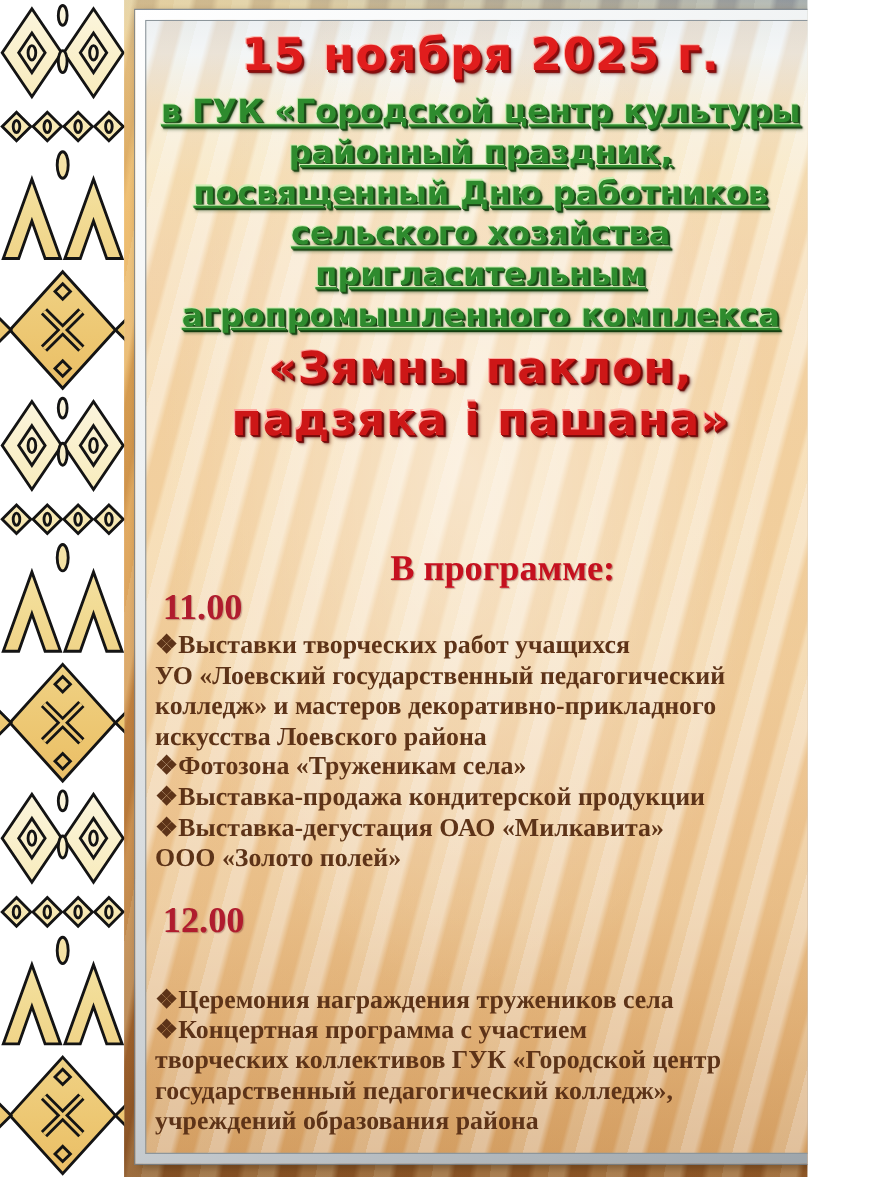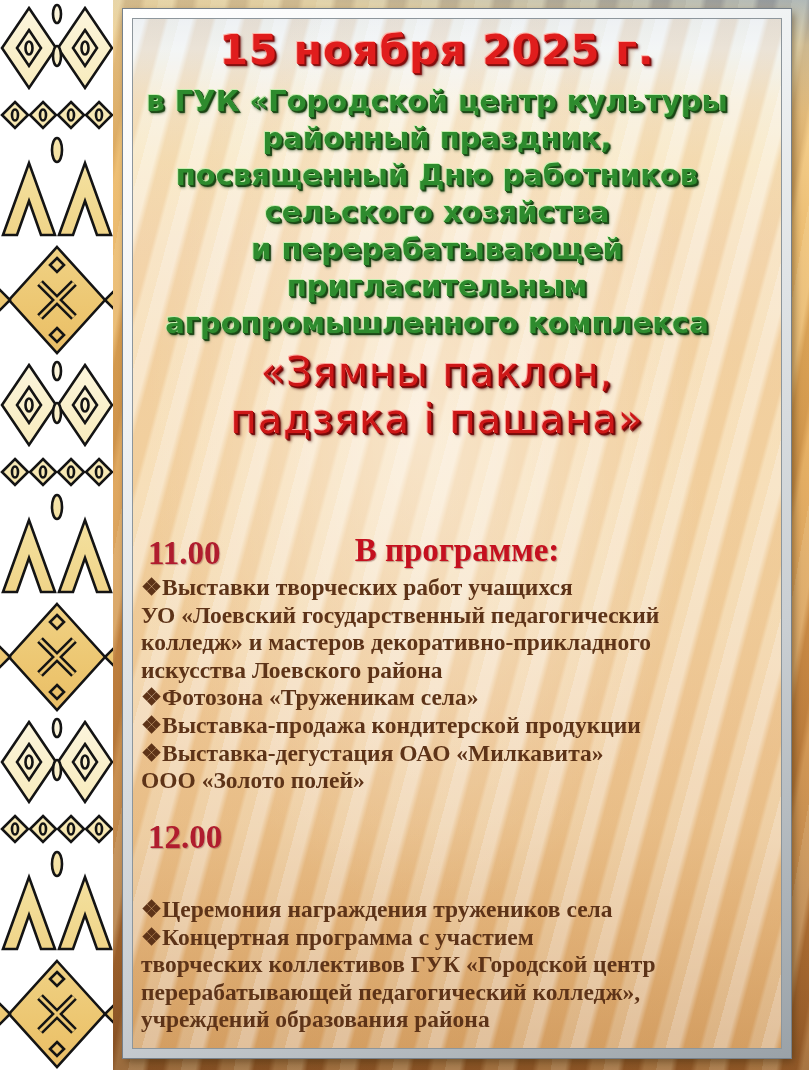--- a/index.html
+++ b/index.html
@@ -1,17 +1,17 @@
 <!DOCTYPE html>
 <html style="--title-red: #e01d1d; --intro-green: #2e8b2e; --slogan-red: #cd1717; --header-red: #c5101f; --time-red: #b01c2e; --item-brown: #5d3318; --entry-red: #d61616;"><head>
 <meta charset="utf-8">
 <style>
   html,body{margin:0;padding:0;}
   .stage{
-    position:relative;width:809px;height:1070px;overflow:hidden;
+    position:relative;width:734px;height:1070px;overflow:hidden;
     font-family:"Liberation Serif", serif;
     background:
       repeating-linear-gradient(100deg,
         rgba(255,235,190,.30) 0 14px,
         rgba(150,90,40,.16) 20px 34px,
         rgba(255,220,160,.22) 40px 52px),
       linear-gradient(185deg,
         #8fa3b5 0%, #d8cba4 4%, #f0cc8a 10%, #eab869 20%,
         #e2a958 35%, #d1924a 55%, #b87839 75%, #9a5f2b 90%, #7e4c22 100%);
   }
@@ -42,30 +42,30 @@
   
   .top-block{position:absolute;top:8px;left:6px;right:46px;text-align:center;}
   .date-title{
     font-family:"DejaVu Sans", sans-serif;font-weight:bold;font-size:41px;line-height:48px;
     color:var(--title-red,#e01d1d);letter-spacing:1px;
     text-shadow:-1px -1px 0 #ffb3a8, 1px 1px 0 #8f0d0d, 2px 2px 1px #7a0b0b, 3px 3px 3px rgba(80,10,10,.5);
   }
   .intro{margin-top:9px;font-family:"DejaVu Sans", sans-serif;font-weight:bold;
     font-size:29px;line-height:37px;color:var(--intro-green,#2e8b2e);
     text-shadow:-1px -1px 0 #c9eeb0, 1px 1px 0 #1c4f17, 2px 2px 1px #143d10, 2px 3px 3px rgba(20,60,15,.45);
+    text-decoration:underline;
   }
-  .slogan{margin-top:7px;font-family:"DejaVu Sans", sans-serif;font-weight:normal;
+  .slogan{margin-top:7px;font-family:"DejaVu Sans", sans-serif;font-weight:bold;
     font-size:40px;line-height:47px;color:var(--slogan-red,#cd1717);letter-spacing:1px;
     text-shadow:-1px -1px 0 #ffa9a0, 1px 1px 0 #7d0909, 2px 2px 1px #6b0707, 3px 3px 3px rgba(70,5,5,.55);
   }
   .program-header{
     position:absolute;top:481px;left:0;right:0;text-align:center;
     font-weight:bold;font-size:33px;color:var(--header-red,#c5101f);
     text-shadow:1px 1px 1px rgba(90,10,10,.35);
-    margin-top:33px;
   }
   .time{position:absolute;left:16px;font-weight:bold;font-size:33px;
     color:var(--time-red,#b01c2e);text-shadow:1px 1px 1px rgba(90,10,20,.3);}
   .time-1{top:517px;}
   .time-2{top:801px;}
   .items{position:absolute;left:9px;right:4px;font-weight:bold;font-size:23.5px;
     line-height:27.6px;color:var(--item-brown,#5d3318);}
   .items-1{top:556px;}
   .items-2{top:838px;margin-top:40px;}
   .entry-note{
@@ -136,21 +136,20 @@
   <div class="frame">
     <div class="inner">
 
       <div class="top-block">
         <div class="date-title">15 ноября 2025 г.</div>
         <div class="intro">
           <div>в ГУК «Городской центр культуры</div>
           <div>районный праздник,</div>
           <div>посвященный Дню работников</div>
           <div>сельского хозяйства</div>
-          <div>и перерабатывающей</div>
           <div>пригласительным</div>
           <div>агропромышленного комплекса</div>
         </div>
         <div class="slogan">
           <div>«Зямны паклон,</div>
           <div>падзяка і пашана»</div>
         </div>
       </div>
 
       <div class="program-header">В программе:</div>
@@ -165,20 +164,20 @@
         <div>❖Выставка-продажа кондитерской продукции</div>
         <div>❖Выставка-дегустация ОАО «Милкавита»</div>
         <div>ООО «Золото полей»</div>
       </div>
 
       <div class="time time-2">12.00</div>
       <div class="items items-2">
         <div>❖Церемония награждения тружеников села</div>
         <div>❖Концертная программа с участием</div>
         <div>творческих коллективов ГУК «Городской центр</div>
-        <div>перерабатывающей педагогический колледж»,</div>
+        <div>государственный педагогический колледж»,</div>
         <div>учреждений образования района</div>
       </div>
 
 
     </div>
   </div>
 </div>
 
 </body></html>

